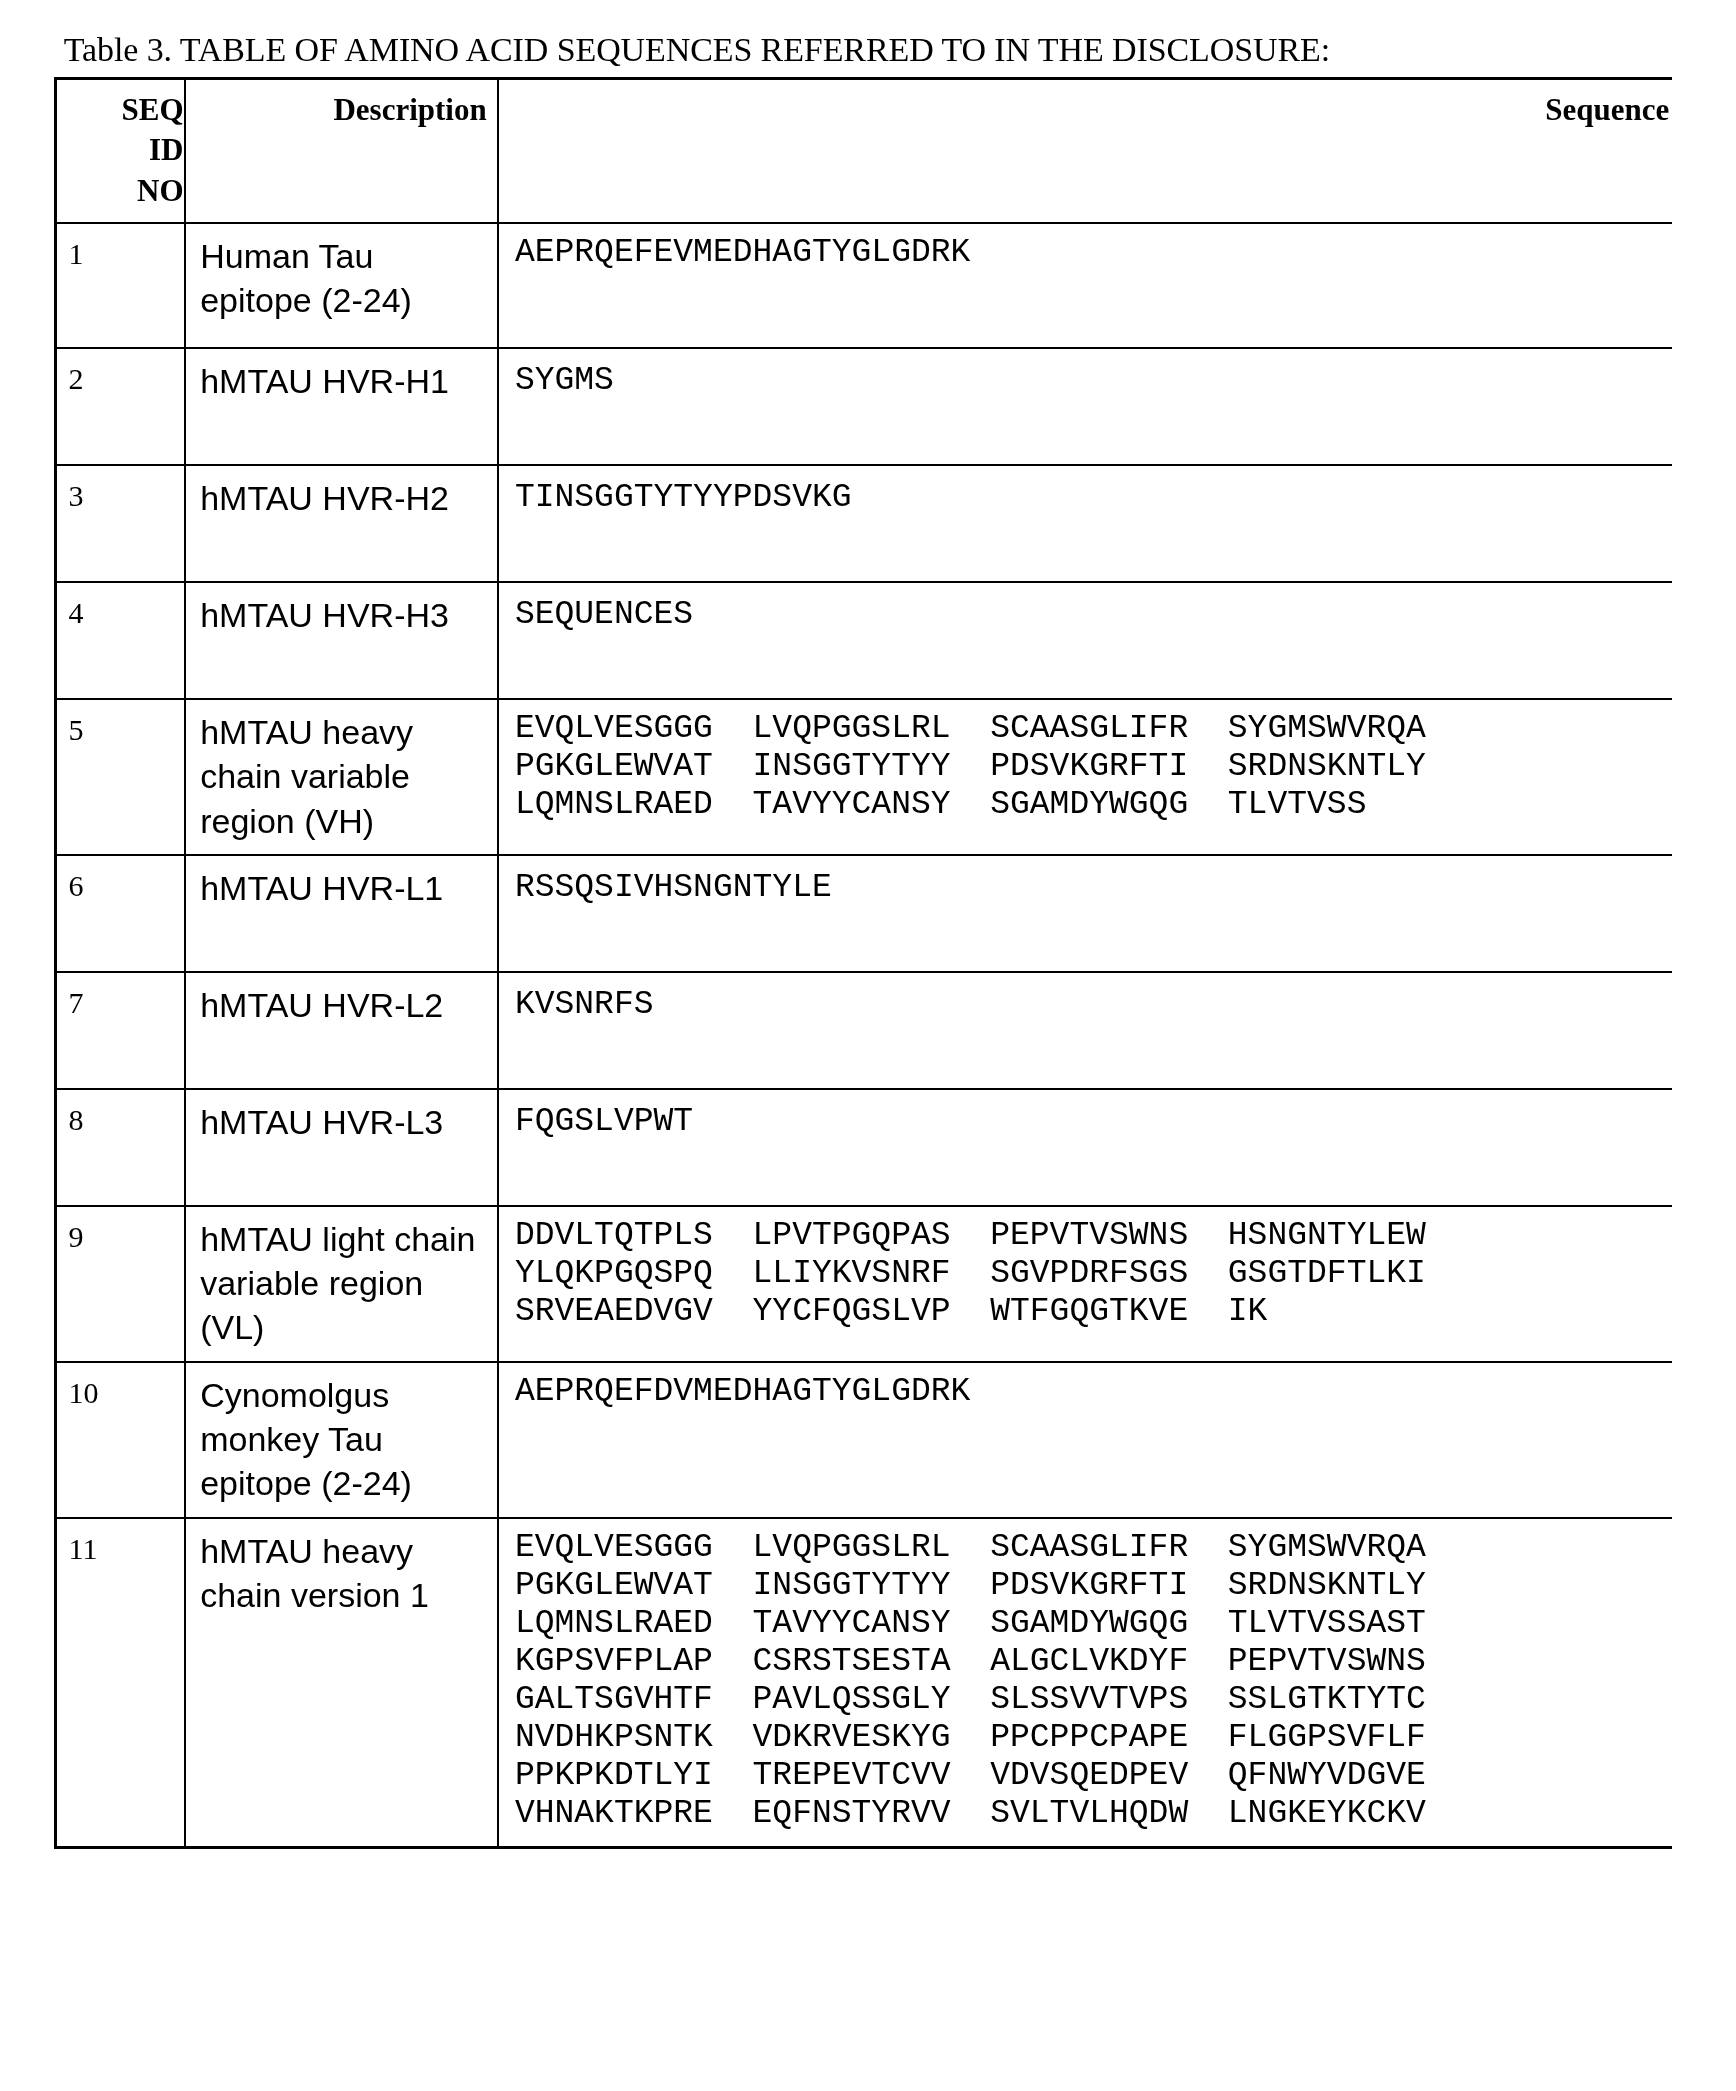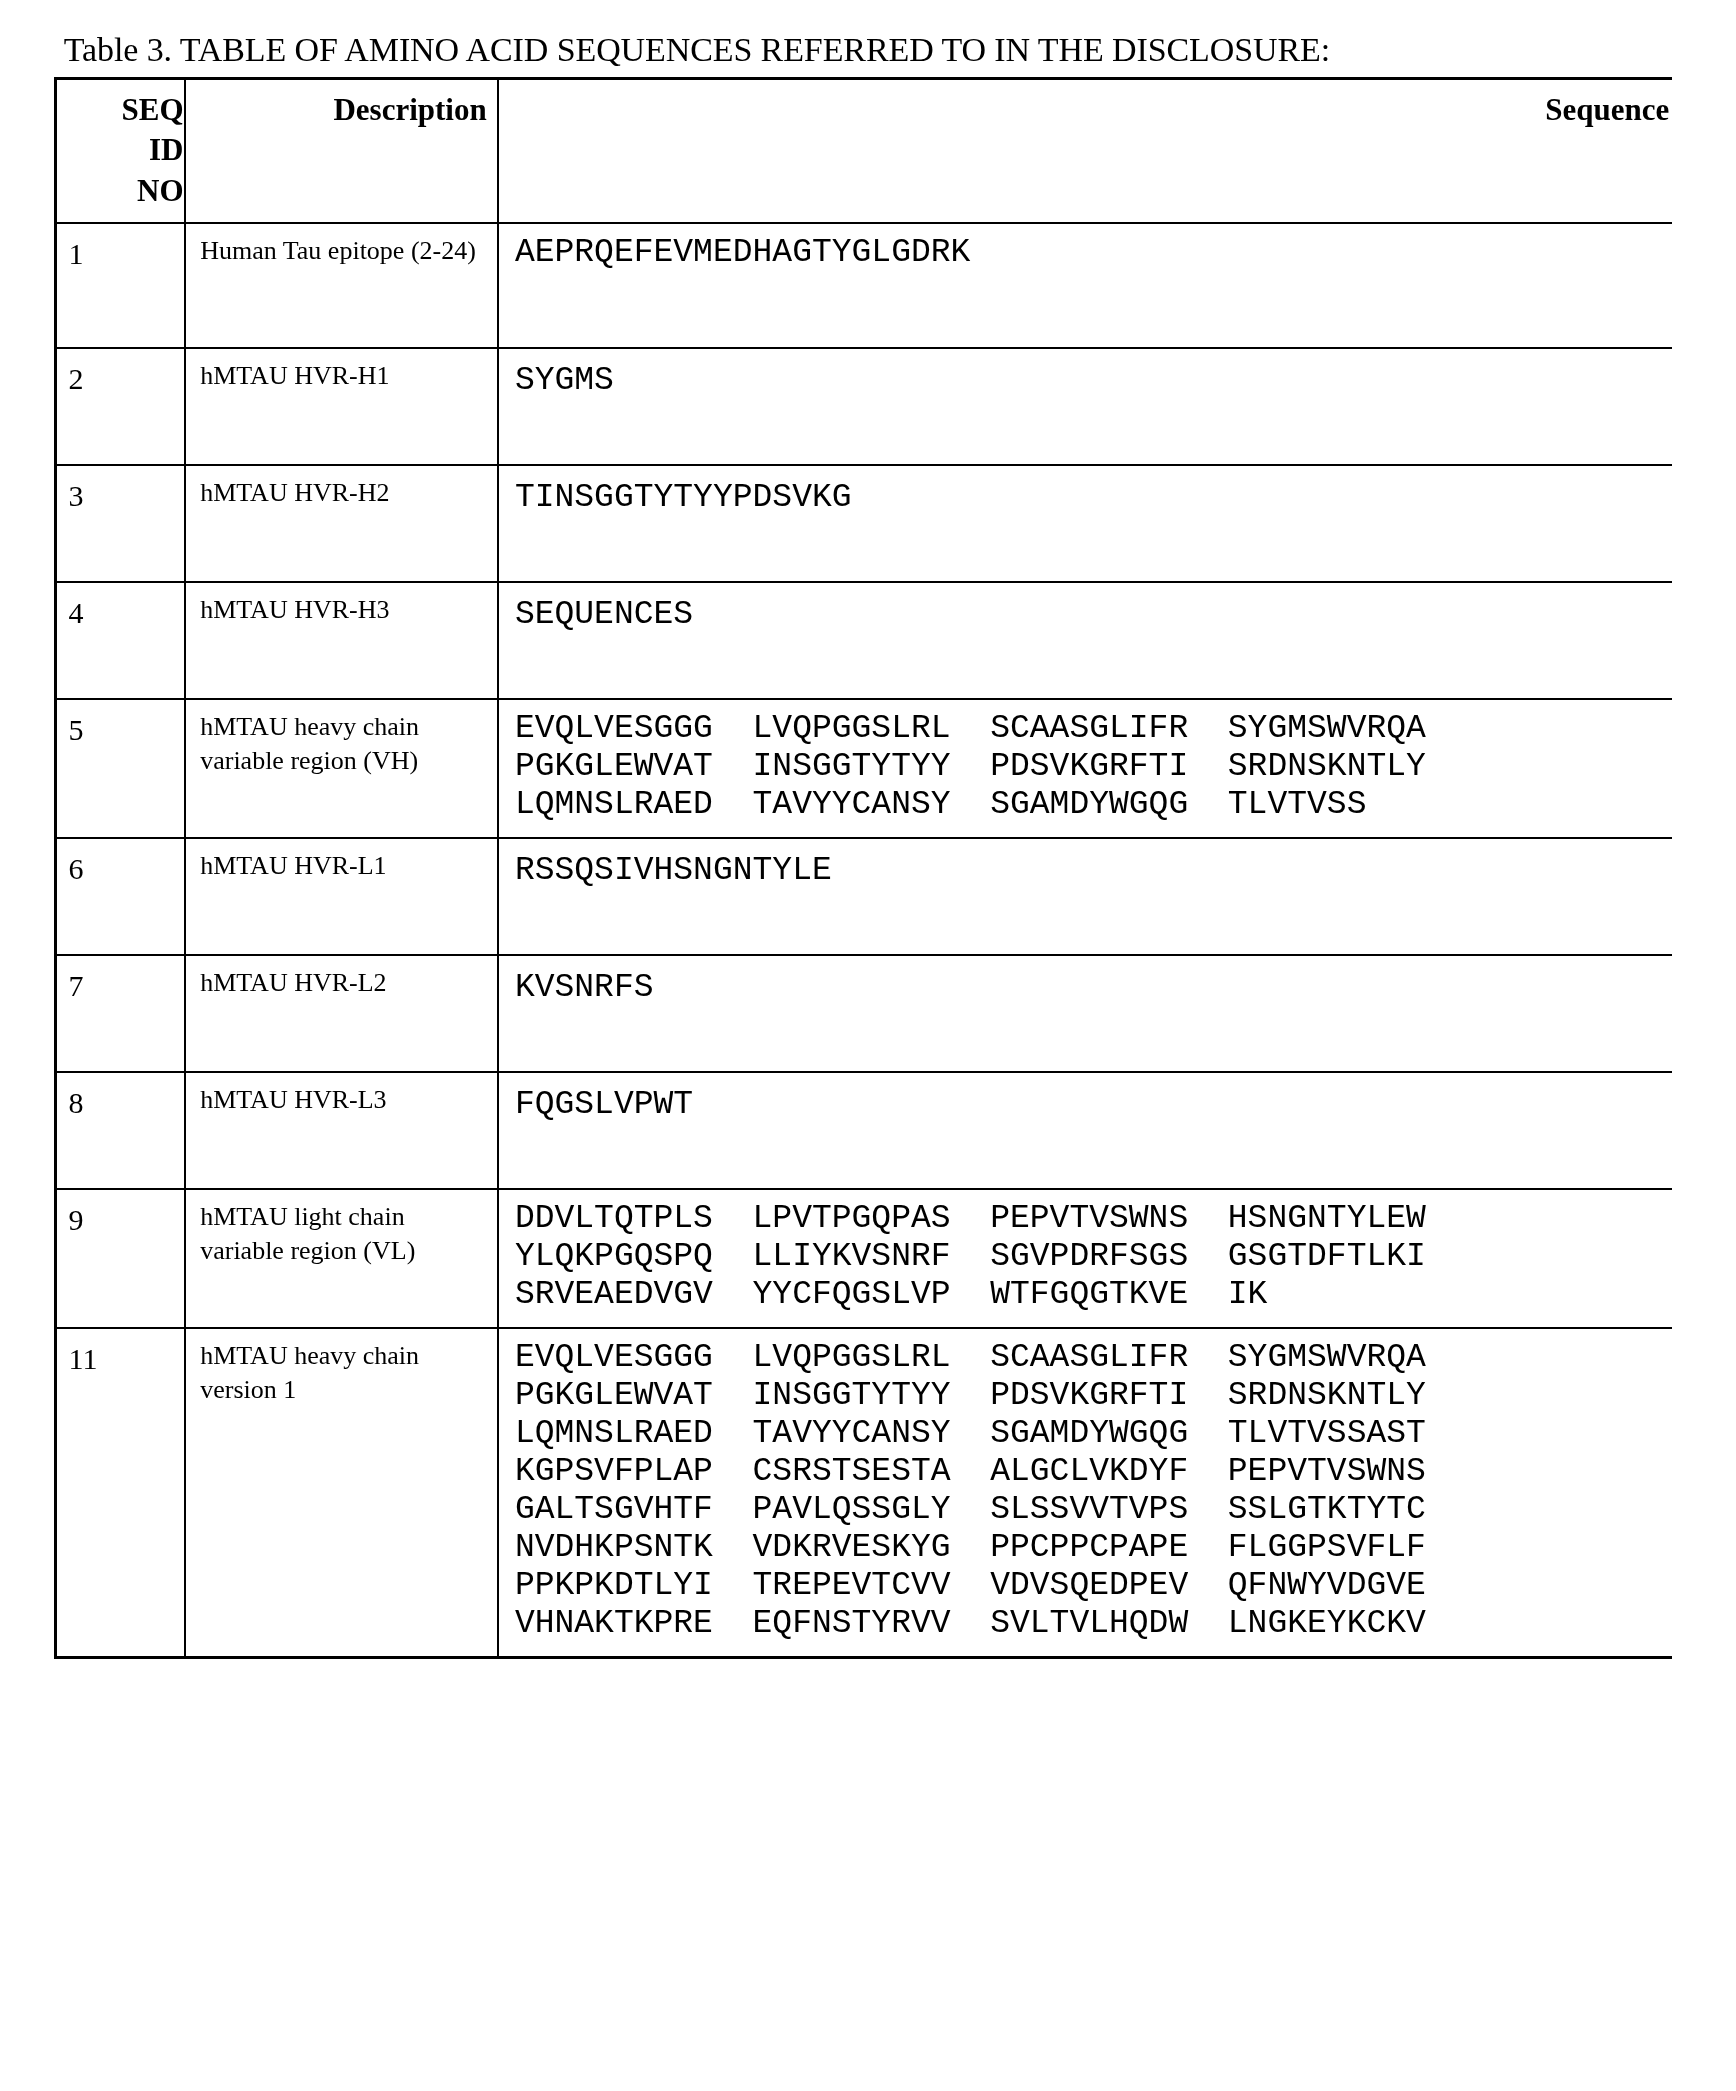--- a/index.html
+++ b/index.html
@@ -48,22 +48,22 @@
     vertical-align: top;
     padding: 0;
   }
   .cell-id {
     font-family: "Liberation Serif", "DejaVu Serif", serif;
     font-size: 30px;
     line-height: 1.30;
     padding: 9.8px 0 11.5px 11.5px;
   }
   .cell-desc {
-    font-family: Liberation Serif, serif;
-    font-size: 26px;
+    font-family: Liberation Sans, sans-serif;
+    font-size: 34px;
     line-height: 1.30;
     padding: 9.8px 9.8px 11.5px 14.7px;
   }
   .cell-seq {
     font-family: "Liberation Mono", "DejaVu Sans Mono", monospace;
     font-size: 33px;
     line-height: 1.0;
     padding: 11.5px 8.2px 11.5px 16.4px;
     white-space: pre;
     letter-spacing: 0px;
@@ -209,20 +209,31 @@
           <td>
             <div class="cell-id">9</div>
           </td>
           <td>
             <div class="cell-desc">hMTAU light chain variable region (VL)</div>
           </td>
           <td>
             <div class="cell-seq"><span class="seq-lines multi"><span class="sline">DDVLTQTPLS  LPVTPGQPAS  PEPVTVSWNS  HSNGNTYLEW</span><span class="sline">YLQKPGQSPQ  LLIYKVSNRF  SGVPDRFSGS  GSGTDFTLKI</span><span class="sline">SRVEAEDVGV  YYCFQGSLVP  WTFGQGTKVE  IK</span></span></div>
           </td>
         </tr>
+        <tr class="row-h-2">
+          <td>
+            <div class="cell-id">10</div>
+          </td>
+          <td>
+            <div class="cell-desc">Cynomolgus monkey Tau epitope (2-24)</div>
+          </td>
+          <td>
+            <div class="cell-seq"><span class="seq-lines"><span class="sline">AEPRQEFDVMEDHAGTYGLGDRK</span></span></div>
+          </td>
+        </tr>
         <tr class="row-h-blk">
           <td>
             <div class="cell-id">11</div>
           </td>
           <td>
             <div class="cell-desc">hMTAU heavy chain version 1</div>
           </td>
           <td>
             <div class="cell-seq"><span class="seq-lines multi"><span class="sline">EVQLVESGGG  LVQPGGSLRL  SCAASGLIFR  SYGMSWVRQA</span><span class="sline">PGKGLEWVAT  INSGGTYTYY  PDSVKGRFTI  SRDNSKNTLY</span><span class="sline">LQMNSLRAED  TAVYYCANSY  SGAMDYWGQG  TLVTVSSAST</span><span class="sline">KGPSVFPLAP  CSRSTSESTA  ALGCLVKDYF  PEPVTVSWNS</span><span class="sline">GALTSGVHTF  PAVLQSSGLY  SLSSVVTVPS  SSLGTKTYTC</span><span class="sline">NVDHKPSNTK  VDKRVESKYG  PPCPPCPAPE  FLGGPSVFLF</span><span class="sline">PPKPKDTLYI  TREPEVTCVV  VDVSQEDPEV  QFNWYVDGVE</span><span class="sline">VHNAKTKPRE  EQFNSTYRVV  SVLTVLHQDW  LNGKEYKCKV</span></span></div>
           </td>

